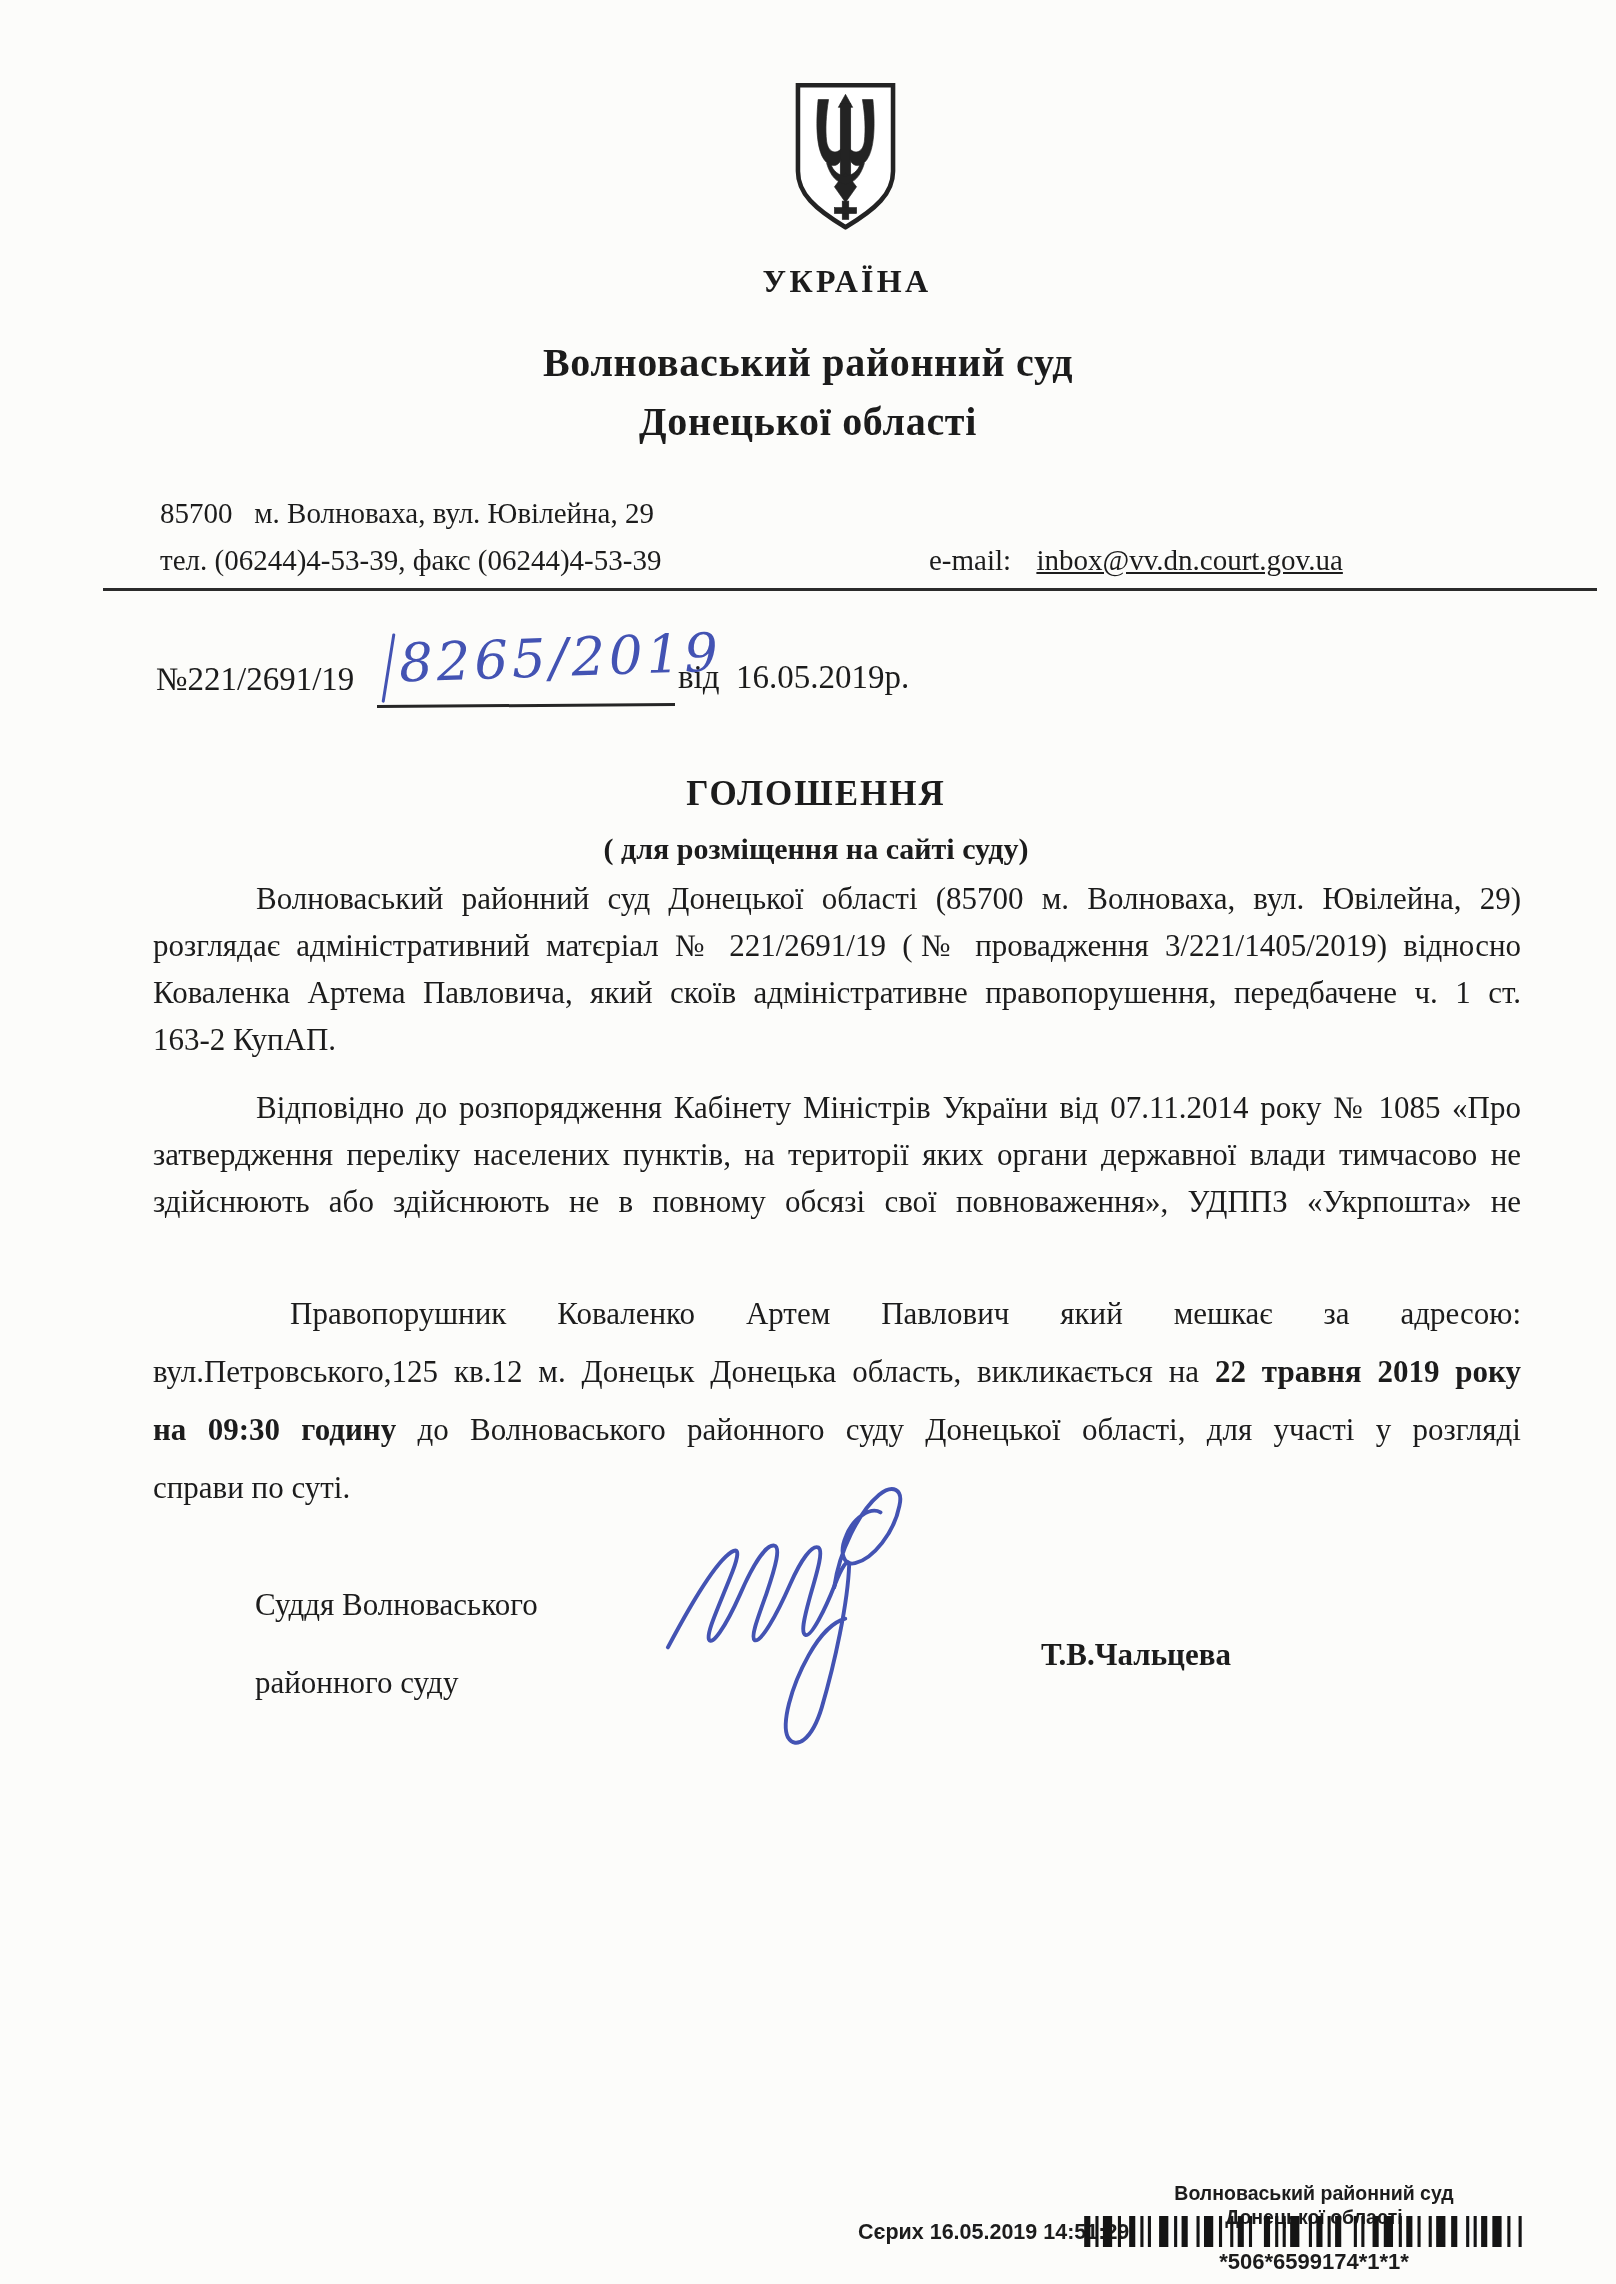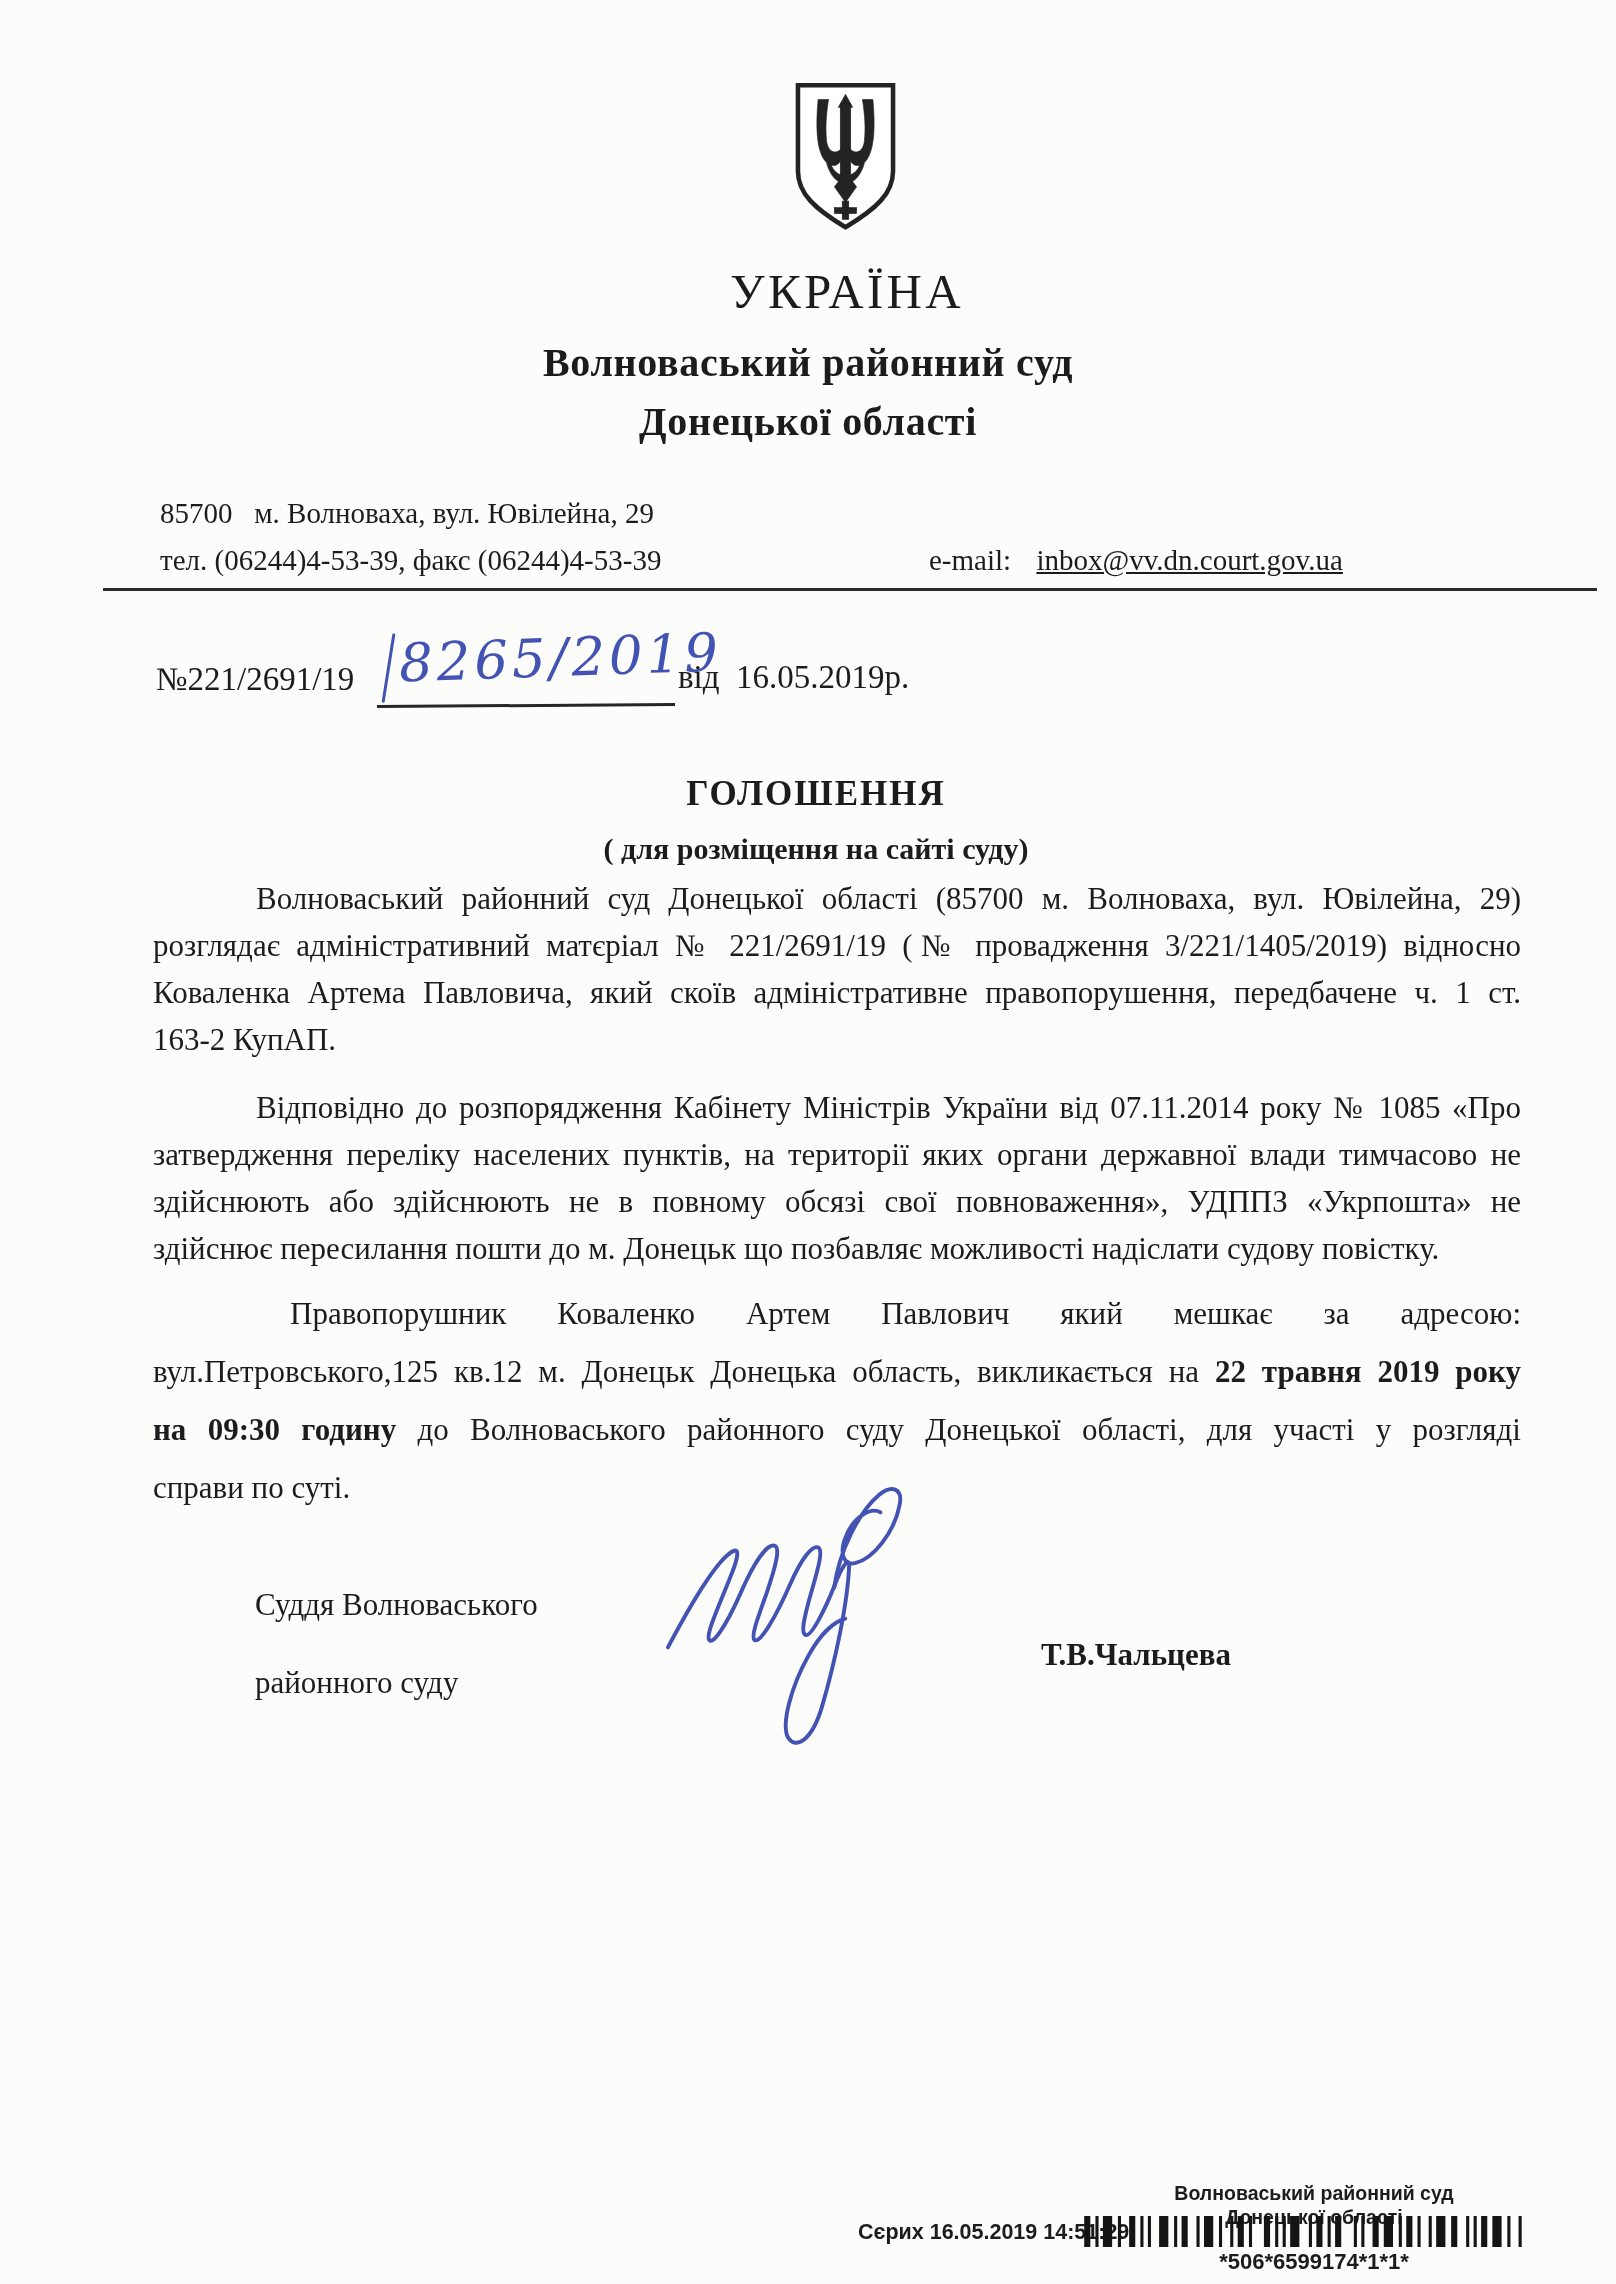--- a/index.html
+++ b/index.html
@@ -6,21 +6,21 @@
   .page{
     position:relative; width:1616px; height:2284px; margin:0 auto;
     background:#fcfcfa; overflow:hidden;
     font-family:"Liberation Serif", serif; color:#1c1c1c;
   }
   .abs{position:absolute; white-space:nowrap;}
   .pre{white-space:pre;}
   .ctr{transform:translateX(-50%);}
   .b{font-weight:700;}
   
-  .country{font-size:49px; font-weight:400; letter-spacing:3.3px;}
+  .country{font-size:32px; font-weight:700; letter-spacing:3.3px;}
   .court-title{font-size:40px; font-weight:700; letter-spacing:0.7px;}
   .addr{font-size:29px; line-height:47px;}
   .email-link{text-decoration:underline; color:#1c1c1c;}
   .rule{position:absolute; left:103px; top:588px; width:1494px; height:3.3px; background:#2b2b2b;}
   
   .case-txt{font-size:33px;}
   .hand{font-family:"DejaVu Serif", serif; font-style:italic; font-size:53px;
         color:var(--ink,#4353b3); transform:rotate(-2deg); letter-spacing:3.9px;}
   .hand-stroke{position:absolute; width:2.6px; background:var(--ink,#4353b3); border-radius:1.3px;}
   .hand-underline{position:absolute; left:377px; top:704px; width:298px; height:3.3px; background:#262626; transform:rotate(-0.4deg);}
@@ -91,21 +91,20 @@
   <div class="para" id="para-0" style="top:875px;">
       <div class="line just ind"><span>Волноваський районний суд  Донецької області (85700 м. Волноваха, вул. Ювілейна, 29)</span></div>
       <div class="line just"><span>розглядає адміністративний матєріал № 221/2691/19 (№ провадження 3/221/1405/2019) відносно</span></div>
       <div class="line just"><span>Коваленка Артема Павловича, який скоїв адміністративне правопорушення, передбачене ч. 1 ст.</span></div>
       <div class="line"><span>163-2 КупАП.</span></div>
     </div>
   <div class="para" id="para-1" style="top:1084px;">
       <div class="line just ind"><span>Відповідно до розпорядження Кабінету Міністрів України від 07.11.2014 року № 1085 «Про</span></div>
       <div class="line just"><span>затвердження переліку населених пунктів, на території яких органи державної влади тимчасово не</span></div>
       <div class="line just"><span>здійснюють або здійснюють не в повному обсязі свої повноваження», УДППЗ «Укрпошта» не</span></div>
-      <div class="line"><span>здійснює пересилання пошти до м. Донецьк що позбавляє можливості надіслати судову повістку.</span></div>
     </div>
   <div class="para" id="para-2" style="top:1285px;">
       <div class="line just ind"><span>Правопорушник Коваленко Артем Павлович який мешкає за адресою:</span></div>
       <div class="line just"><span>вул.Петровського,125 кв.12 м. Донецьк Донецька область, викликається на </span><span class="b">22 травня 2019 року</span></div>
       <div class="line just"><span class="b">на 09:30 годину</span><span> до Волноваського районного суду Донецької області, для участі у розгляді</span></div>
       <div class="line"><span>справи по суті.</span></div>
     </div>
 
   <div class="abs sig-label" style="left:255px; top:1589px;">Суддя Волноваського</div>
   <div class="abs sig-label" style="left:255px; top:1642px;margin-top:25px;">районного суду</div>

